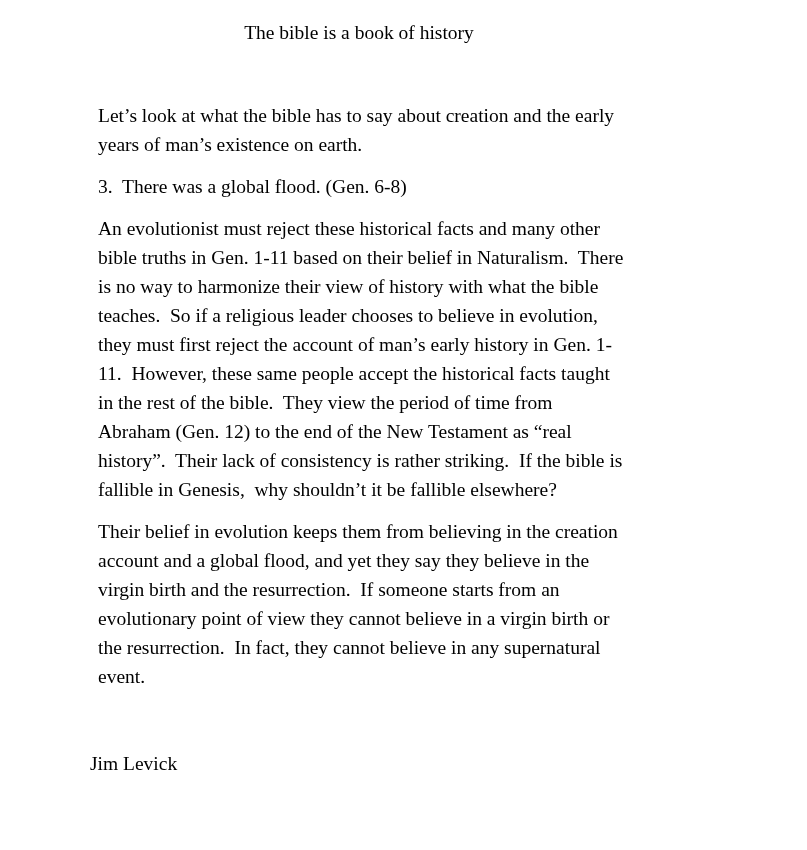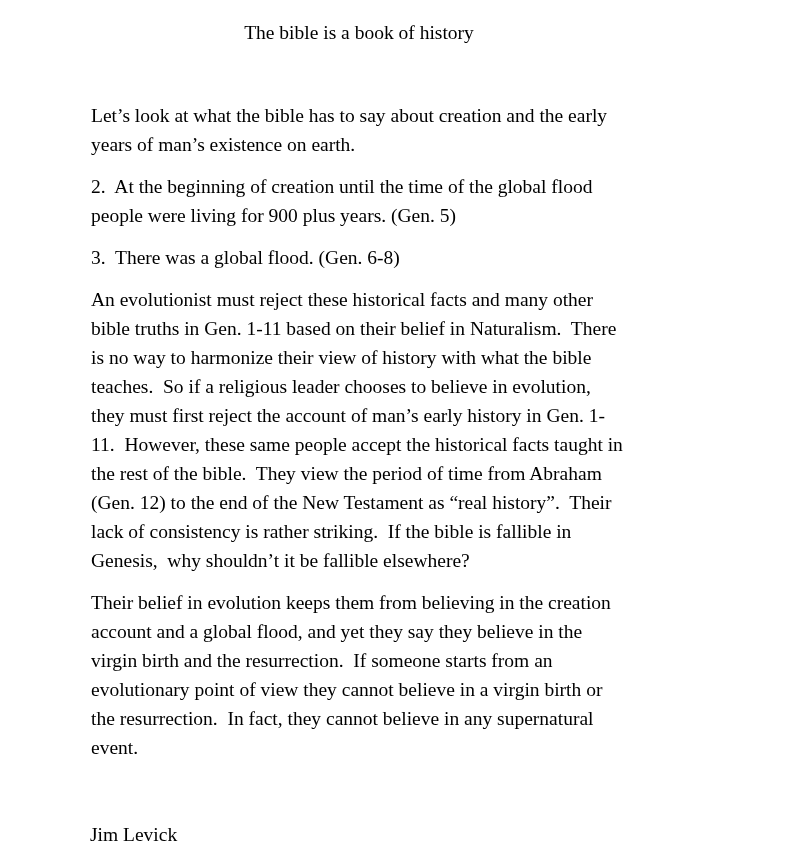--- a/index.html
+++ b/index.html
@@ -24,40 +24,39 @@
     font-size: 19.5px;
     font-weight: normal;
     line-height: 29px;
     text-align: center;
     margin: 0 0 54px 0;
     white-space: pre-wrap;
   }
   .para {
     font-size: 19.5px;
     line-height: 29px;
-    margin: 0 0 13px 1px;
+    margin: 0 0 13px 8px;
     white-space: pre-wrap;
   }
   .signature {
     font-size: 19.5px;
     line-height: 29px;
     margin-top: 58px;
     white-space: pre-wrap;
   }
 </style>
 </head>
 <body>
 
 <div class="page">
   <h1 class="doc-title">The bible is a book of history</h1>
 
   <p class="para">Let’s look at what the bible has to say about creation and the early years of man’s existence on earth.</p>
 
 
-  <p class="para">2.  At the beginning of creation until the time of the global flood people were living for 900 plus years. (Gen. 5)</p>
 
   <p class="para">3.  There was a global flood. (Gen. 6-8)</p>
 
   <p class="para">An evolutionist must reject these historical facts and many other bible truths in Gen. 1-11 based on their belief in Naturalism.  There is no way to harmonize their view of history with what the bible teaches.  So if a religious leader chooses to believe in evolution, they must first reject the account of man’s early history in Gen. 1-11.  However, these same people accept the historical facts taught in the rest of the bible.  They view the period of time from Abraham (Gen. 12) to the end of the New Testament as “real history”.  Their lack of consistency is rather striking.  If the bible is fallible in Genesis,  why shouldn’t it be fallible elsewhere?</p>
 
   <p class="para">Their belief in evolution keeps them from believing in the creation account and a global flood, and yet they say they believe in the virgin birth and the resurrection.  If someone starts from an evolutionary point of view they cannot believe in a virgin birth or the resurrection.  In fact, they cannot believe in any supernatural event.</p>
 
   <div class="signature">Jim Levick</div>
 </div>
 

